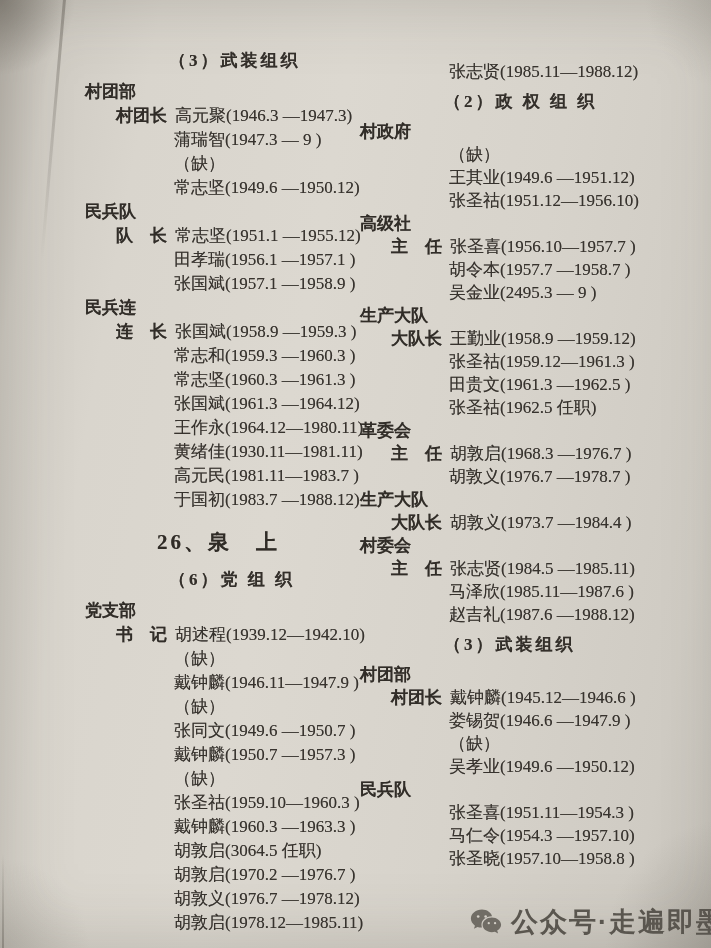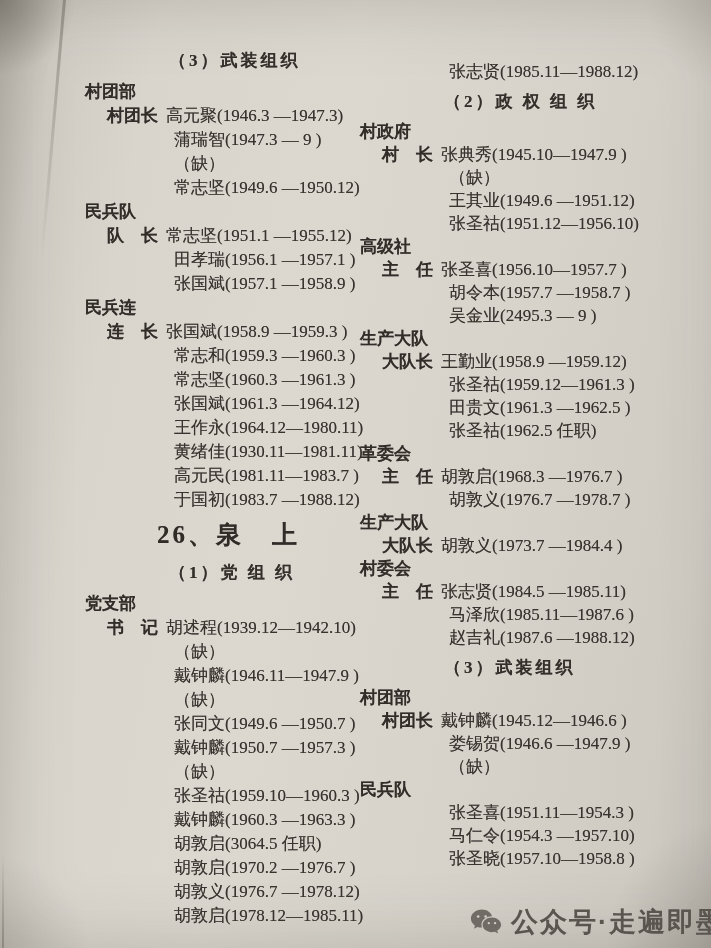--- a/index.html
+++ b/index.html
@@ -26,23 +26,23 @@
   }
   .edge-line{
     position:absolute;left:2px;bottom:0;width:2px;height:95px;
     background:linear-gradient(to top, rgba(100,95,87,.45), rgba(100,95,87,0));
   }
   .col{position:absolute;font-size:17px;white-space:nowrap;
        text-shadow:0 0 .5px rgba(55,50,45,.55);}
   .col-left{left:85px;top:42px;width:308px;line-height:24px;}
   .col-right{left:360px;top:60px;width:332px;line-height:23px;}
   .sec-h{font-weight:bold;letter-spacing:3px;margin:7px 0 7px 84px;color:#332f2a;}
-  .vtitle{font-size:25px;font-weight:bold;letter-spacing:3px;margin:11px 0 14px 72px;color:#302c27;}
+  .vtitle{font-size:21px;font-weight:bold;letter-spacing:3px;margin:18px 0 14px 72px;color:#302c27;}
   .org{font-weight:bold;color:#312d28;}
-  .line .role{display:inline-block;width:58px;margin-left:22px;font-weight:bold;color:#312d28;}
+  .line .role{display:inline-block;width:58px;margin-left:31px;font-weight:bold;color:#312d28;}
   .line .entry{margin-left:1px;}
   .line .entry.ind{margin-left:89px;}
   .watermark{
     position:absolute;right:10px;bottom:8px;
     display:flex;align-items:center;gap:9px;
     font-family:"Liberation Sans","DejaVu Sans",sans-serif;
     font-size:27px;font-weight:600;color:#5a564f;letter-spacing:2px;
   }
   .wm-icon{display:inline-block;width:32px;height:28px;opacity:.78;}
 </style>
@@ -67,41 +67,40 @@
       <div class="org">民兵连</div>
       <div class="line"><span class="role">连　长</span><span class="entry">张国斌(1958.9 —1959.3 )</span></div>
       <div class="line"><span class="entry ind">常志和(1959.3 —1960.3 )</span></div>
       <div class="line"><span class="entry ind">常志坚(1960.3 —1961.3 )</span></div>
       <div class="line"><span class="entry ind">张国斌(1961.3 —1964.12)</span></div>
       <div class="line"><span class="entry ind">王作永(1964.12—1980.11)</span></div>
       <div class="line"><span class="entry ind">黄绪佳(1930.11—1981.11)</span></div>
       <div class="line"><span class="entry ind">高元民(1981.11—1983.7 )</span></div>
       <div class="line"><span class="entry ind">于国初(1983.7 —1988.12)</span></div>
       <div class="vtitle">26、泉　上</div>
-      <div class="sec-h">（1）党 组 织</div>
+      <div class="sec-h">（6）党 组 织</div>
       <div class="org">党支部</div>
       <div class="line"><span class="role">书　记</span><span class="entry">胡述程(1939.12—1942.10)</span></div>
       <div class="line"><span class="entry ind">（缺）</span></div>
       <div class="line"><span class="entry ind">戴钟麟(1946.11—1947.9 )</span></div>
       <div class="line"><span class="entry ind">（缺）</span></div>
       <div class="line"><span class="entry ind">张同文(1949.6 —1950.7 )</span></div>
       <div class="line"><span class="entry ind">戴钟麟(1950.7 —1957.3 )</span></div>
       <div class="line"><span class="entry ind">（缺）</span></div>
       <div class="line"><span class="entry ind">张圣祜(1959.10—1960.3 )</span></div>
       <div class="line"><span class="entry ind">戴钟麟(1960.3 —1963.3 )</span></div>
       <div class="line"><span class="entry ind">胡敦启(3064.5 任职)</span></div>
       <div class="line"><span class="entry ind">胡敦启(1970.2 —1976.7 )</span></div>
       <div class="line"><span class="entry ind">胡敦义(1976.7 —1978.12)</span></div>
       <div class="line"><span class="entry ind">胡敦启(1978.12—1985.11)</span></div>
     </div>
   <div class="col col-right" id="col-1">
       <div class="line"><span class="entry ind">张志贤(1985.11—1988.12)</span></div>
       <div class="sec-h">（2）政 权 组 织</div>
       <div class="org">村政府</div>
-      <div class="line"><span class="role">村　长</span><span class="entry">张典秀(1945.10—1947.9 )</span></div>
       <div class="line"><span class="entry ind">（缺）</span></div>
       <div class="line"><span class="entry ind">王其业(1949.6 —1951.12)</span></div>
       <div class="line"><span class="entry ind">张圣祜(1951.12—1956.10)</span></div>
       <div class="org">高级社</div>
       <div class="line"><span class="role">主　任</span><span class="entry">张圣喜(1956.10—1957.7 )</span></div>
       <div class="line"><span class="entry ind">胡令本(1957.7 —1958.7 )</span></div>
       <div class="line"><span class="entry ind">吴金业(2495.3 — 9 )</span></div>
       <div class="org">生产大队</div>
       <div class="line"><span class="role">大队长</span><span class="entry">王勤业(1958.9 —1959.12)</span></div>
       <div class="line"><span class="entry ind">张圣祜(1959.12—1961.3 )</span></div>
@@ -114,20 +113,21 @@
       <div class="line"><span class="role">大队长</span><span class="entry">胡敦义(1973.7 —1984.4 )</span></div>
       <div class="org">村委会</div>
       <div class="line"><span class="role">主　任</span><span class="entry">张志贤(1984.5 —1985.11)</span></div>
       <div class="line"><span class="entry ind">马泽欣(1985.11—1987.6 )</span></div>
       <div class="line"><span class="entry ind">赵吉礼(1987.6 —1988.12)</span></div>
       <div class="sec-h">（3）武装组织</div>
       <div class="org">村团部</div>
       <div class="line"><span class="role">村团长</span><span class="entry">戴钟麟(1945.12—1946.6 )</span></div>
       <div class="line"><span class="entry ind">娄锡贺(1946.6 —1947.9 )</span></div>
       <div class="line"><span class="entry ind">（缺）</span></div>
+      <div class="line"><span class="entry ind">吴孝业(1949.6 —1950.12)</span></div>
       <div class="org">民兵队</div>
       <div class="line"><span class="entry ind">张圣喜(1951.11—1954.3 )</span></div>
       <div class="line"><span class="entry ind">马仁令(1954.3 —1957.10)</span></div>
       <div class="line"><span class="entry ind">张圣晓(1957.10—1958.8 )</span></div>
     </div>
 
   <div class="watermark">
     <span class="wm-icon">
       <svg viewBox="0 0 36 30" width="32" height="28" xmlns="http://www.w3.org/2000/svg">
         <g fill="#57534c">

